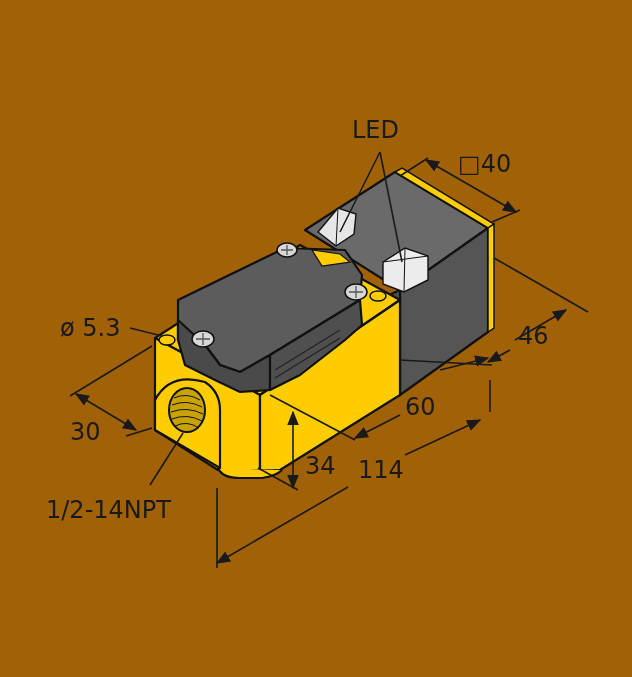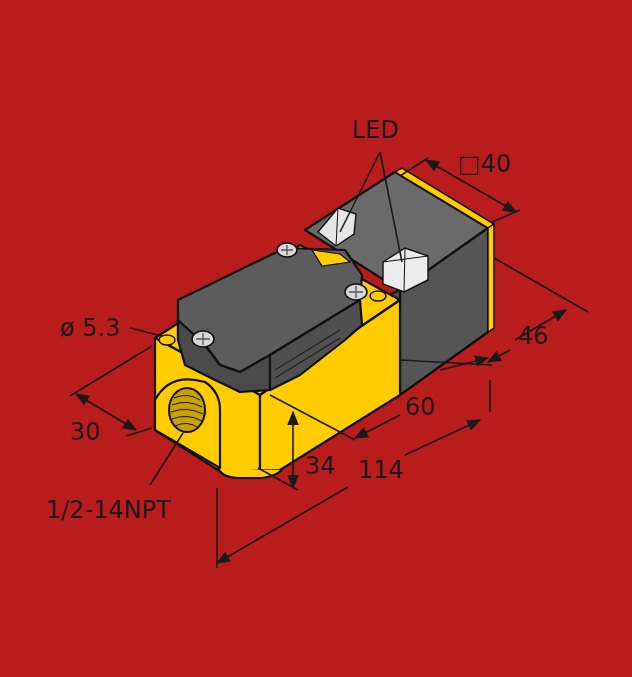--- a/index.html
+++ b/index.html
@@ -1,16 +1,16 @@
 <!DOCTYPE html>
 <html><head>
 <meta charset="utf-8">
 <style>
   html, body { margin: 0; padding: 0; background: #ffffff; }
-  #canvas { position: relative; width: 632px; height: 677px; overflow: hidden; background: #b91c1c; text-decoration: underline; }
+  #canvas { position: relative; width: 632px; height: 677px; overflow: hidden; background: #a16207; text-decoration: underline; }
   svg { position: absolute; left: 0; top: 0; }
   .lbl { font-family: "DejaVu Sans", "Liberation Sans", sans-serif; font-size: 24px; fill: #1a1a1a; }
   .dim { stroke: #1a1a1a; stroke-width: 1.6; fill: none; }
   .edge { stroke: #111; stroke-width: 2.2; stroke-linejoin: round; }
 </style>
 </head>
 <body>
 
 <div id="canvas">
 <svg width="632" height="677" viewBox="0 0 632 677" xmlns="http://www.w3.org/2000/svg">

